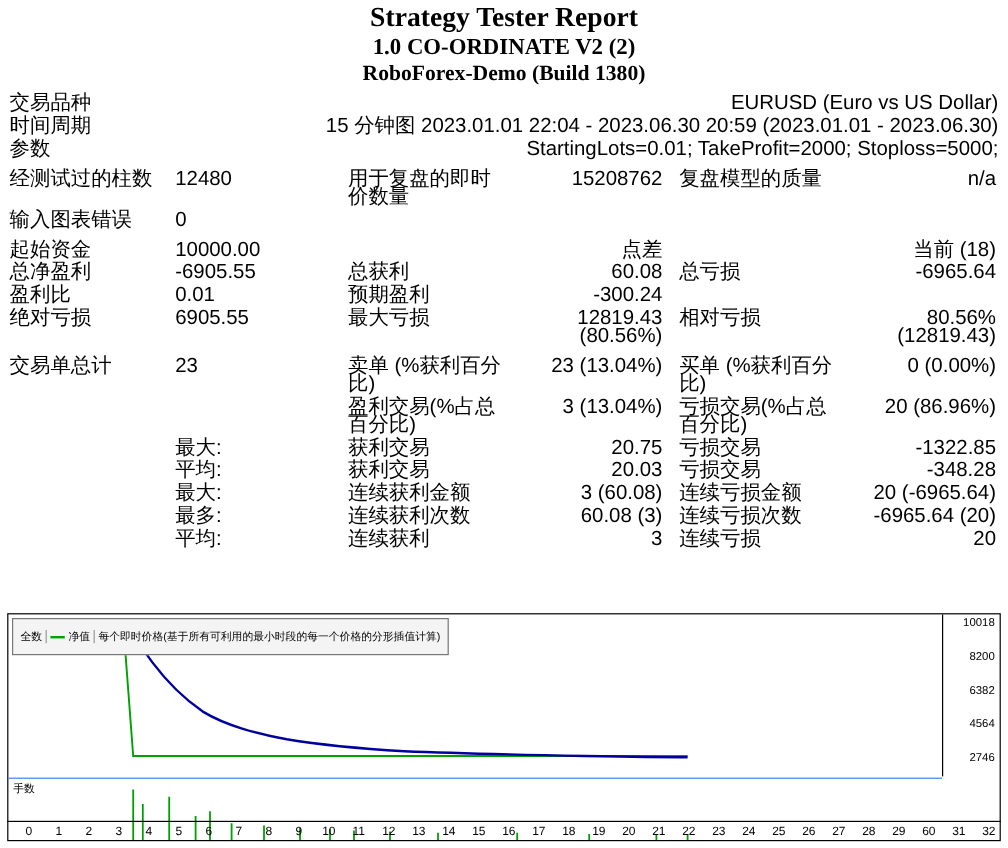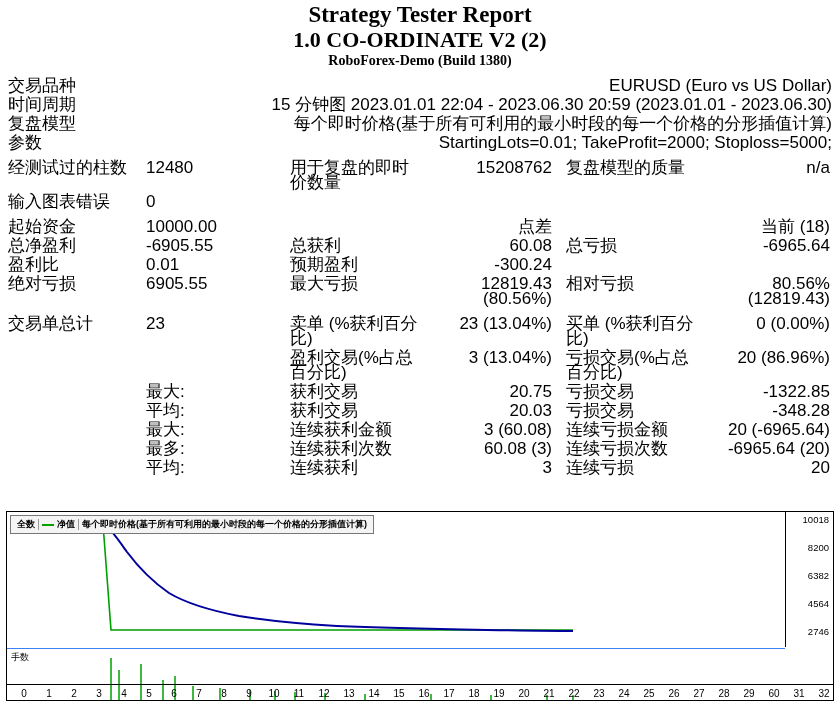--- a/index.html
+++ b/index.html
@@ -26,27 +26,27 @@
     padding-top: 2px;
   }
   .title-main {
     font-family: "Liberation Serif", serif;
     font-size: 23px;
     font-weight: bold;
     line-height: 26px;
   }
   .title-sub {
     font-family: "Liberation Serif", serif;
-    font-size: 22px;
+    font-size: 19px;
     font-weight: bold;
     line-height: 23px;
   }
   .title-broker {
     font-family: "Liberation Serif", serif;
-    font-size: 14px;
+    font-size: 18px;
     font-weight: bold;
     line-height: 18px;
     padding-top: 1px;
   }
 
   table.report {
     width: 828px;
     margin: 0 6px;
     border-collapse: collapse;
     font-size: 17px;
@@ -80,25 +80,24 @@
   }
   .chart-legend {
     position: absolute;
     left: 3px;
     top: 3px;
     display: flex;
     align-items: center;
     border: 1px solid #777;
     background: #f4f4f4;
     font-size: 9px;
-    height: 19px;
+    height: 31px;
     padding: 0 3px;
     box-sizing: border-box;
     z-index: 5;
-    font-weight: bold;
   }
   .chart-legend .seg {
     padding: 0 3px;
     display: flex;
     align-items: center;
     gap: 3px;
     white-space: nowrap;
   }
   .chart-legend .divider {
     width: 1px;
@@ -181,24 +180,20 @@
           <td colspan="6"></td>
         </tr>
 
     <tr>
       <td class="c-lbl">交易品种</td>
       <td class="wide" colspan="5">EURUSD (Euro vs US Dollar)</td>
     </tr>
     <tr>
       <td class="c-lbl">时间周期</td>
       <td class="wide" colspan="5">15 分钟图 2023.01.01 22:04 - 2023.06.30 20:59 (2023.01.01 - 2023.06.30)</td>
-    </tr>
-    <tr>
-      <td class="c-lbl">复盘模型</td>
-      <td class="wide" colspan="5">每个即时价格(基于所有可利用的最小时段的每一个价格的分形插值计算)</td>
     </tr>
     <tr>
       <td class="c-lbl">参数</td>
       <td class="wide" colspan="5">StartingLots=0.01; TakeProfit=2000; Stoploss=5000;</td>
     </tr>
 
     <tr class="spacer-row">
           <td colspan="6"></td>
         </tr>
 

